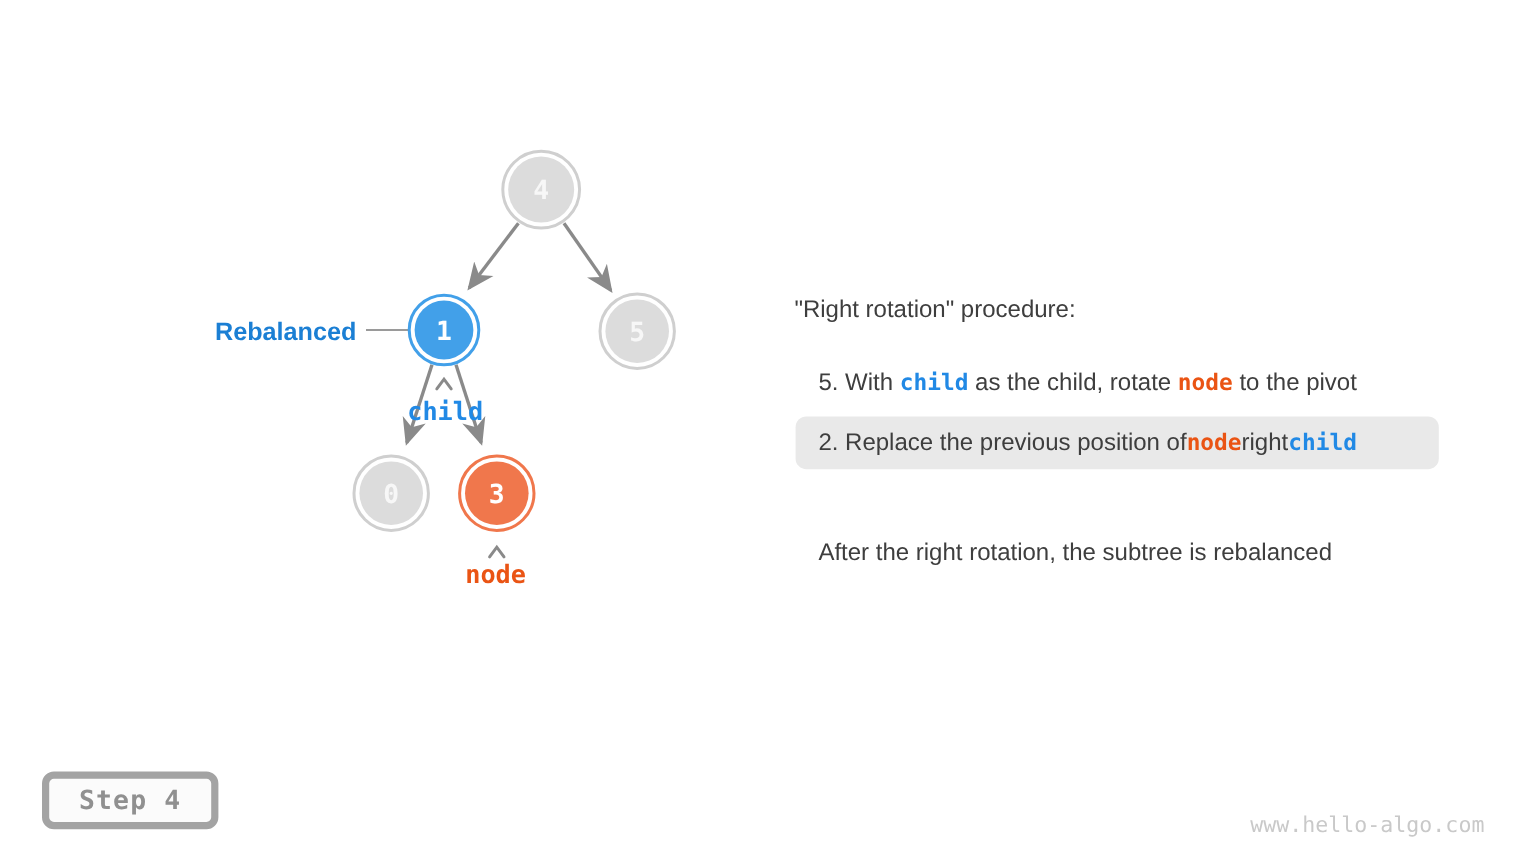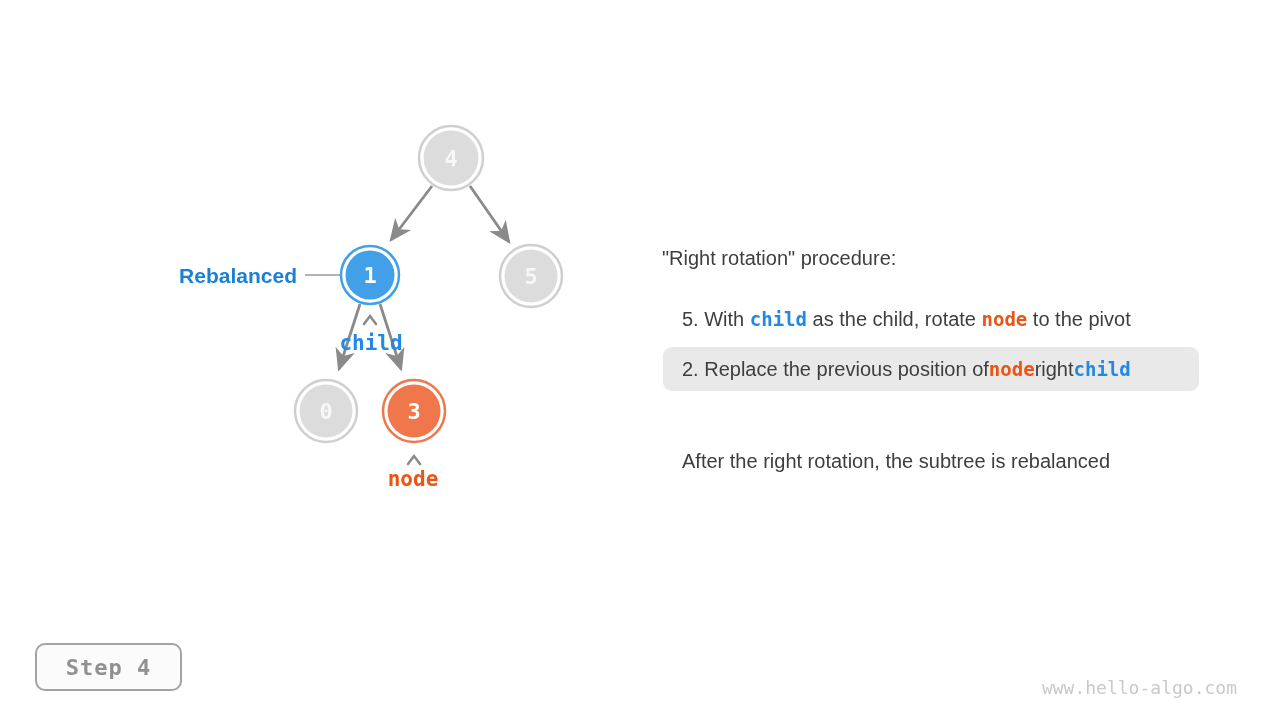--- a/index.html
+++ b/index.html
@@ -43,21 +43,21 @@
   .code {
     font-family: "DejaVu Sans Mono", monospace;
     font-weight: bold; font-size: 19px;
   }
 
   
   .step-box {
     position: absolute; left: 35px; top: 643px;
     width: 147px; height: 48px;
     background: #fbfbfb;
-    border: 2px solid #a3a3a3; border-radius: 10px;
+    border: 6px solid #a3a3a3; border-radius: 10px;
     box-sizing: border-box;
     display: flex; align-items: center; justify-content: center;
     font-family: "DejaVu Sans Mono", monospace;
     font-weight: bold; font-size: 22px; color: #909090;
     letter-spacing: 1px;
   }
 
   
   .watermark {
     position: absolute; right: 43px; top: 677px;

